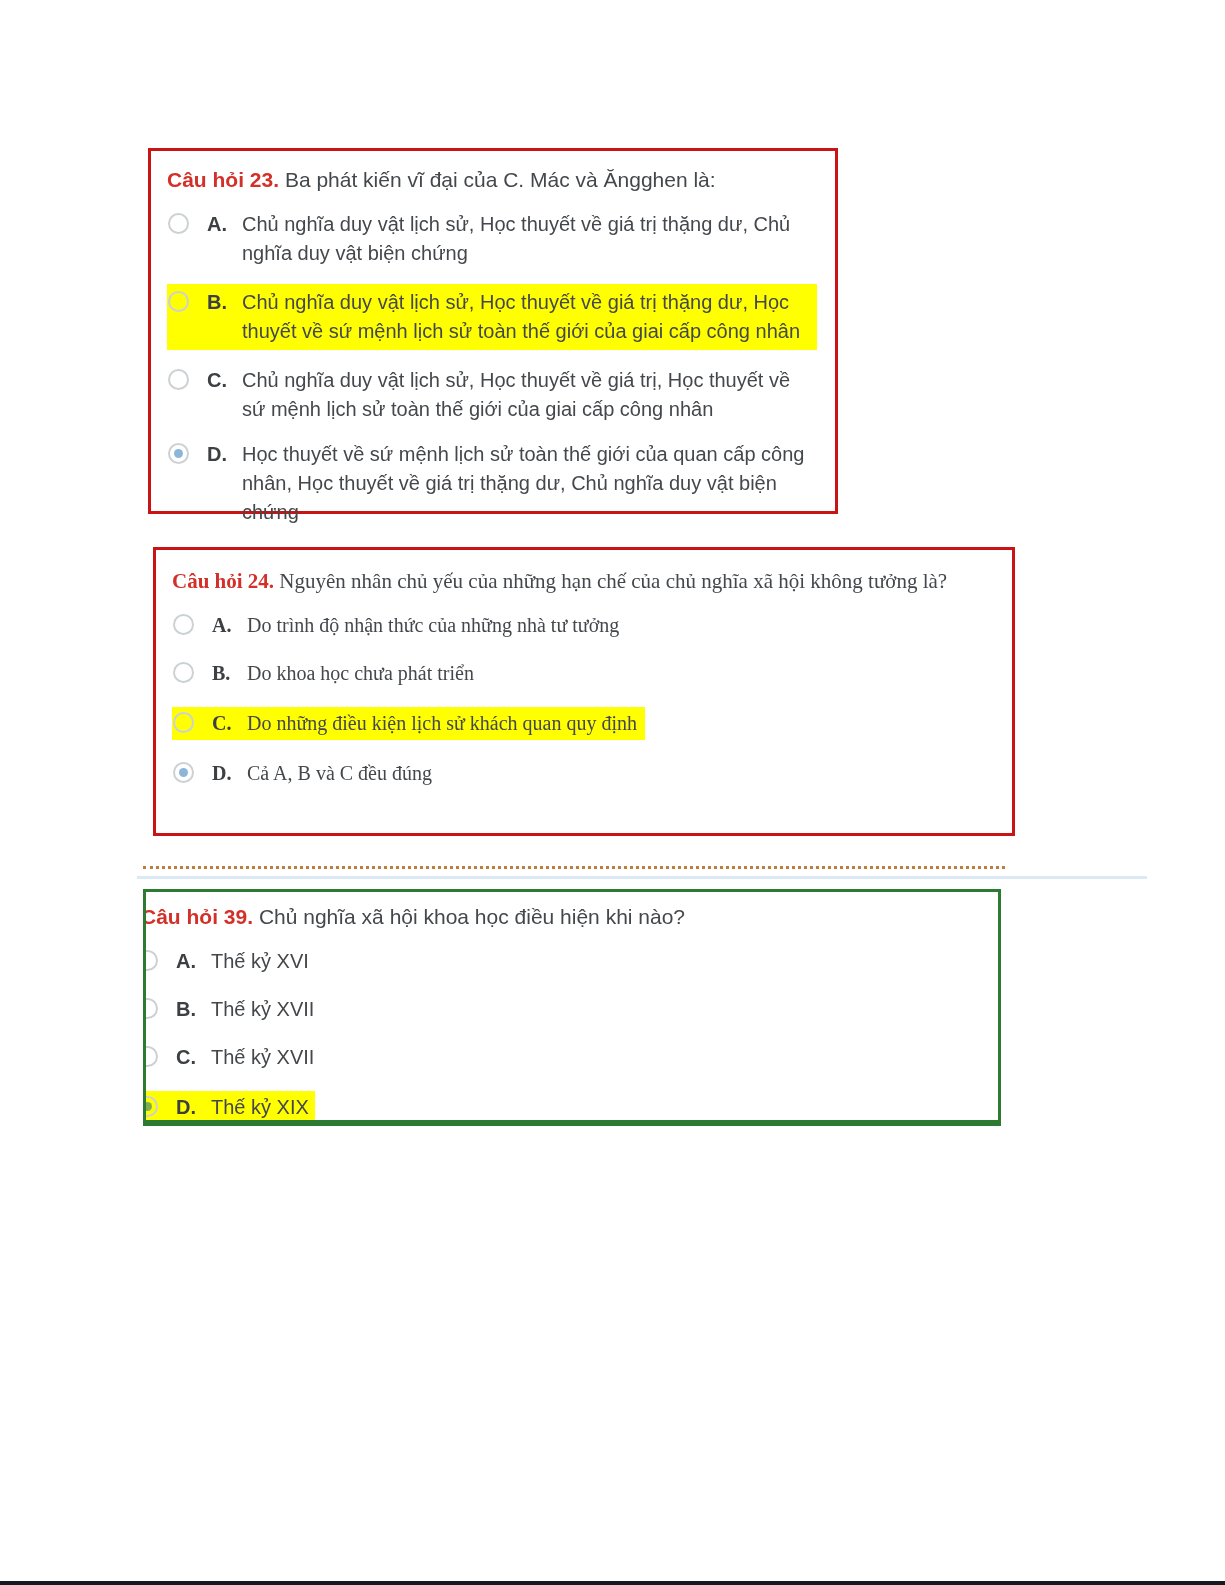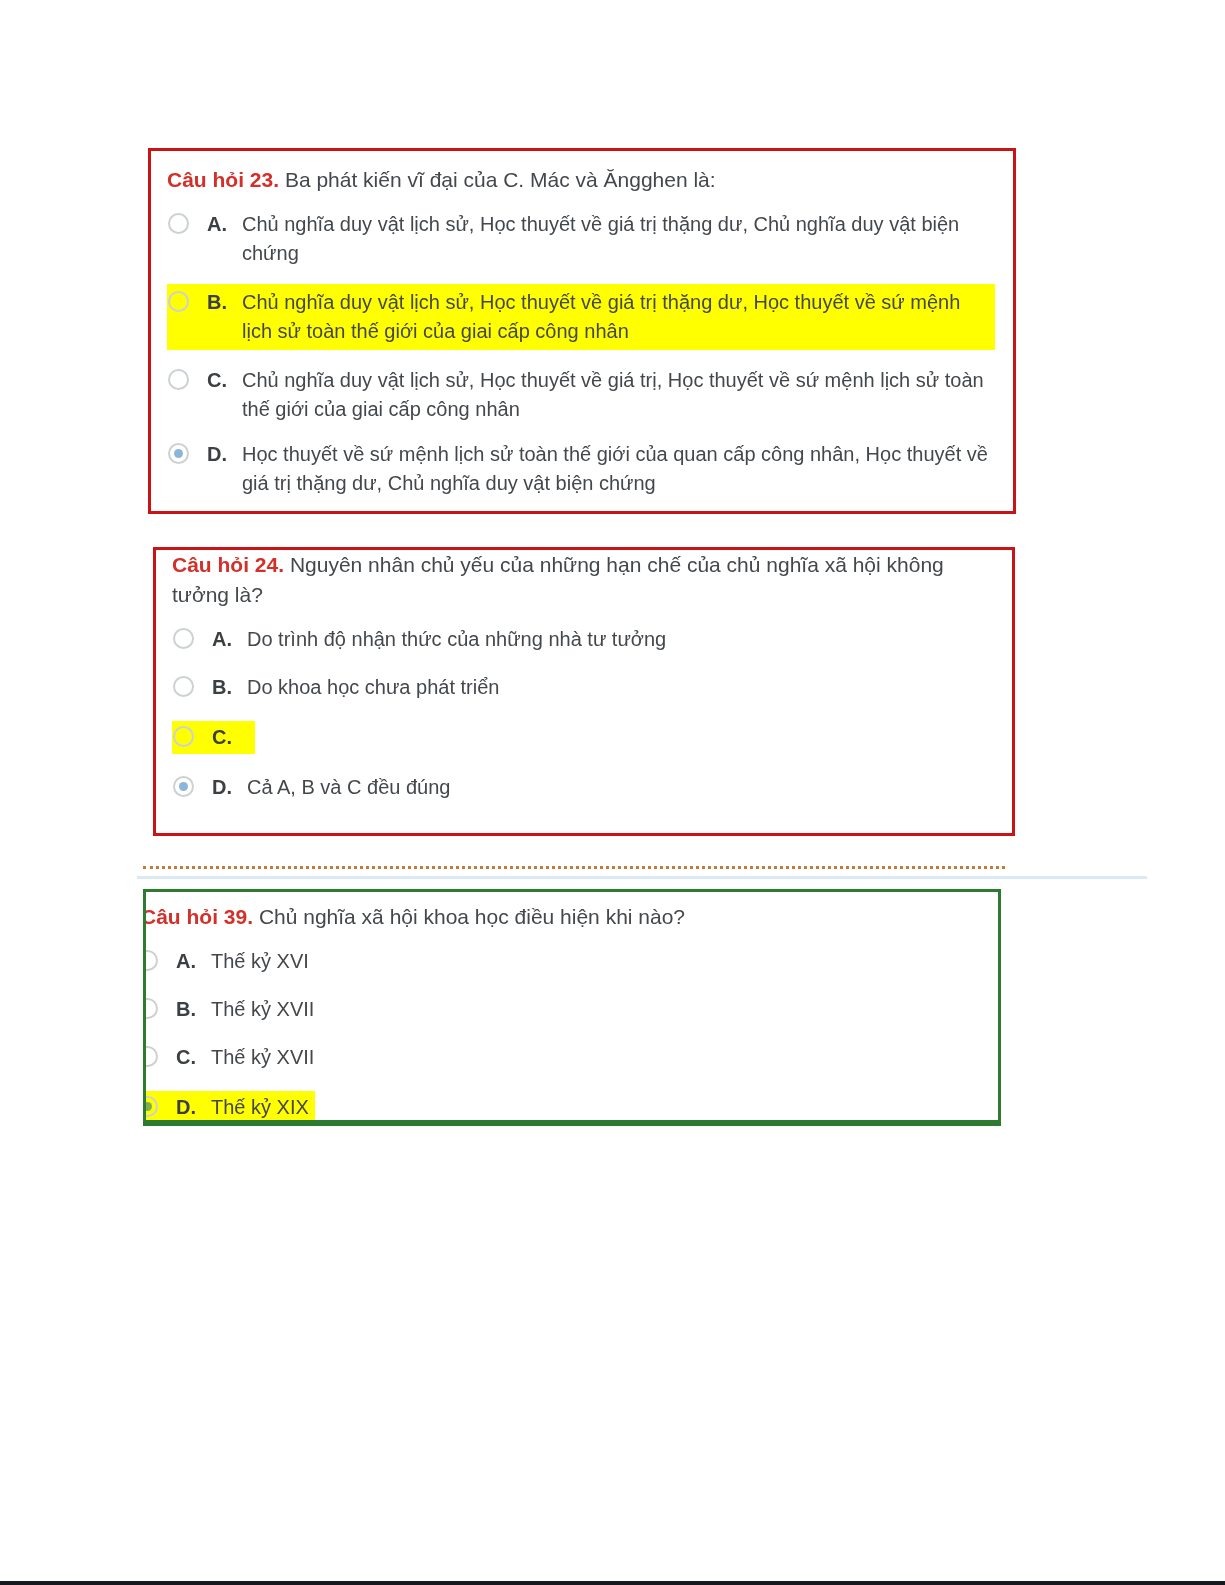--- a/index.html
+++ b/index.html
@@ -12,22 +12,22 @@
   }
   .qbox {
     position:absolute;
     box-sizing:border-box;
     background:#fff;
     border:3px solid var(--card-border-red,#c81414);
   }
   .border-red   { border-color:var(--card-border-red,#c81414); }
   .border-green { border-color:var(--card-border-green,#2d7b31); border-bottom-width:6px; }
 
-  .q23 { left:148px; top:148px;  width:868px; height:366px; padding:14px 18px 0 16px; }
-  .q24 { left:153px; top:547px;  width:862px; height:289px; padding:0 18px 0 16px; }
+  .q23 { left:148px; top:148px;  width:690px; height:366px; padding:14px 18px 0 16px; }
+  .q24 { left:153px; top:547px;  width:862px; height:289px; padding:16px 18px 0 16px;font-family:Liberation Serif, serif; }
   .q25 { left:143px; top:889px;  width:858px; height:237px; padding:10px 10px 0 0; overflow:hidden; }
 
   .qtitle {
     margin:0 0 15px 0;
     font-size:21px; line-height:30px;
     color:var(--text-dark,#44484c);
   }
   .qlabel { color:var(--question-label-red,#d3302a); font-weight:bold; }
 
   .opt {
@@ -128,20 +128,21 @@
     <span class="otext">Do trình độ nhận thức của những nhà tư tưởng</span>
   </div>
           <div class="opt">
     <span class="radio"></span>
     <span class="letter">B.</span>
     <span class="otext">Do khoa học chưa phát triển</span>
   </div>
           <div class="opt hl">
     <span class="radio"></span>
     <span class="letter">C.</span>
+    <span class="otext">Do những điều kiện lịch sử khách quan quy định</span>
   </div>
           <div class="opt sel">
     <span class="radio">
               <span class="dot"></span>
             </span>
     <span class="letter">D.</span>
     <span class="otext">Cả A, B và C đều đúng</span>
   </div>
         </div>
   </section>

